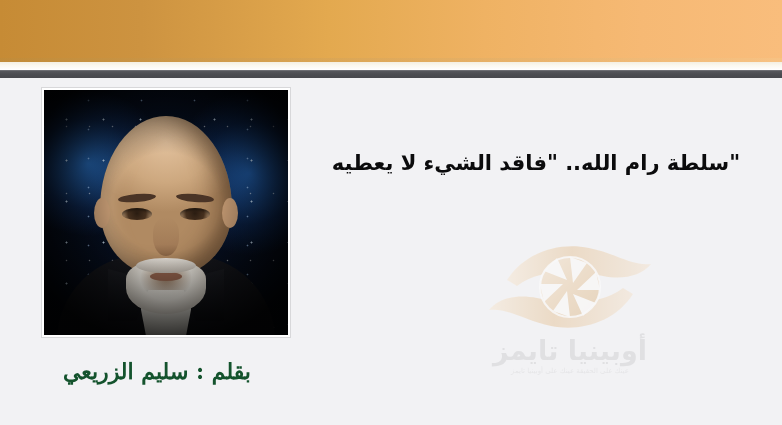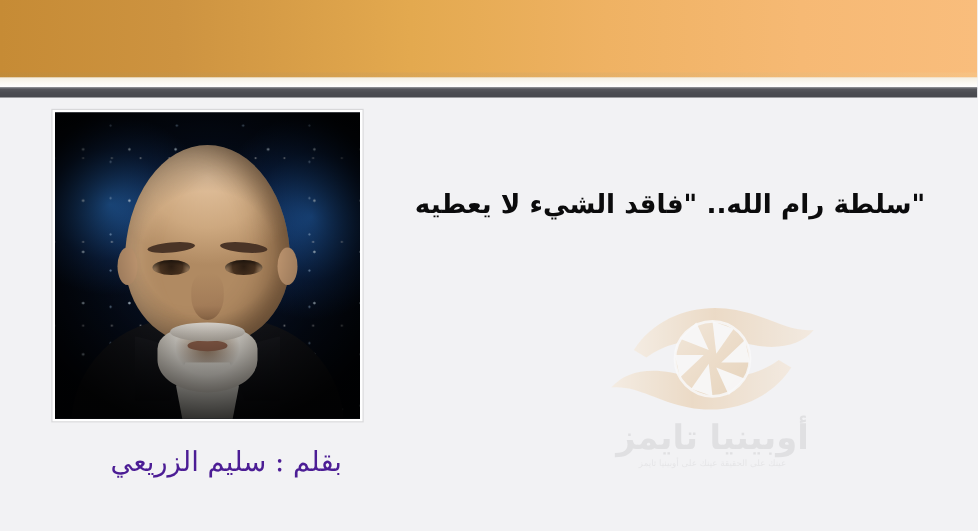--- a/index.html
+++ b/index.html
@@ -241,28 +241,28 @@
     font-weight: bold;
     font-size: 21px;
     line-height: 30px;
     letter-spacing: 0px;
     white-space: nowrap;
   }
 
   
   .byline {
     position: absolute;
-    left: 60px;
+    left: 36px;
     top: 356px;
     width: 242px;
     text-align: center;
     direction: rtl;
-    color: #4c1d95;
+    color: #14532d;
     font-family: "DejaVu Serif", "Liberation Serif", serif;
-    font-weight: normal;
+    font-weight: bold;
     font-size: 22px;
     line-height: 30px;
     white-space: nowrap;
   }
 
   
   .watermark {
     position: absolute;
     left: 455px;
     top: 236px;

